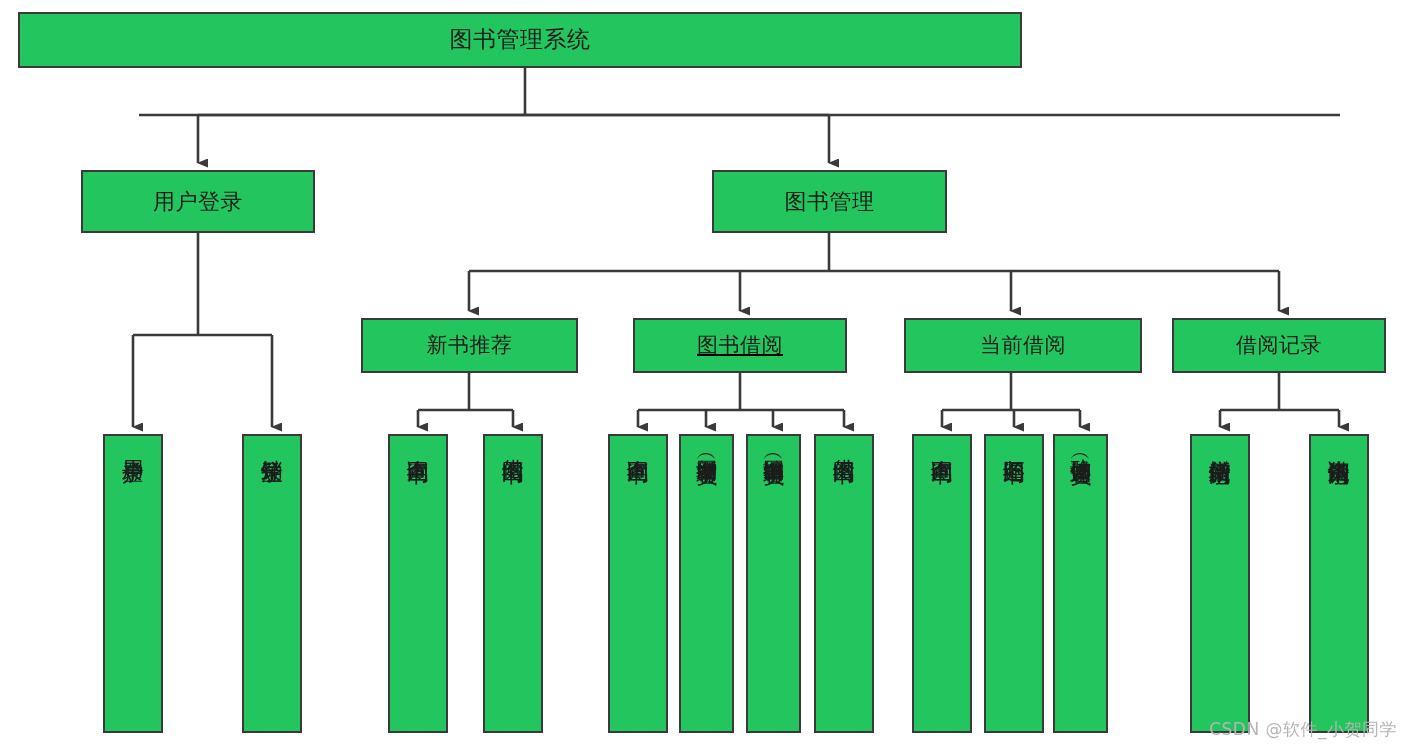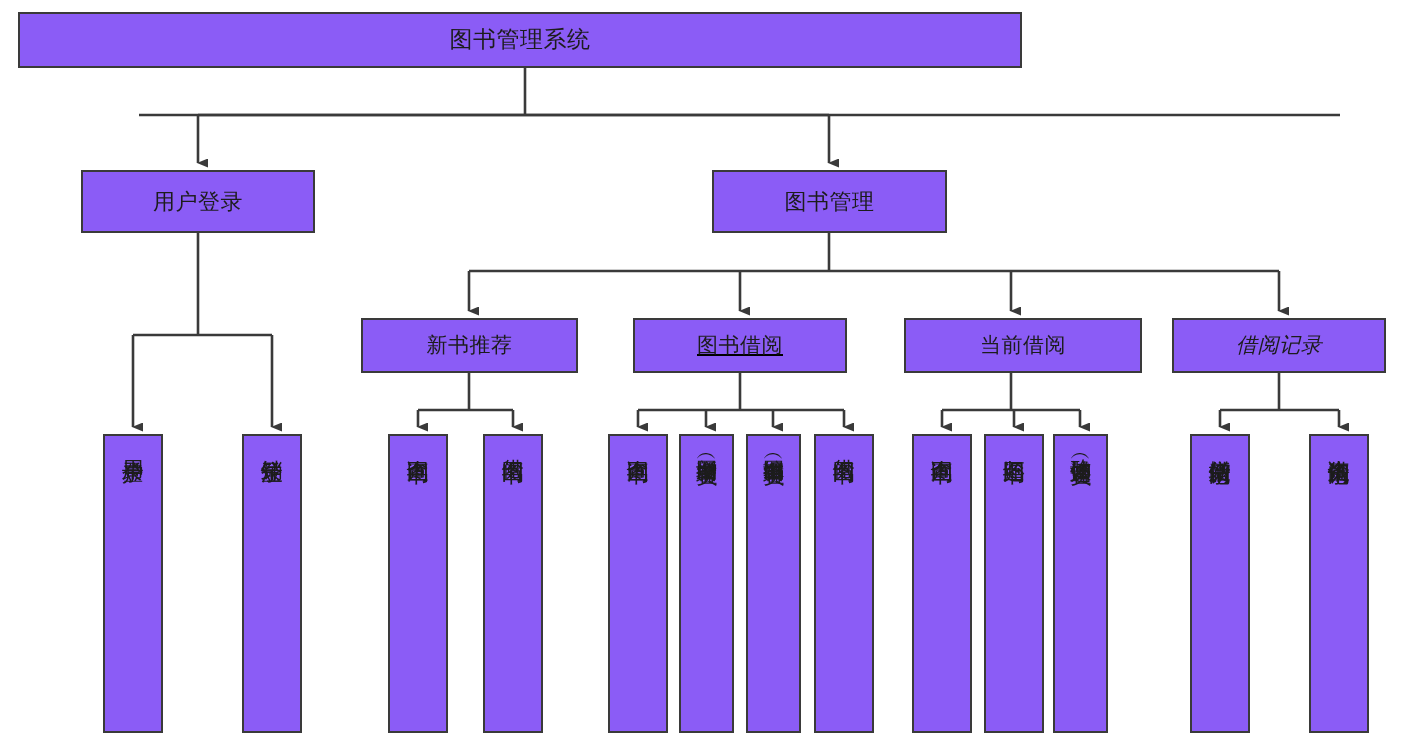--- a/index.html
+++ b/index.html
@@ -21,21 +21,21 @@
     position: absolute;
     left: 0;
     top: 0;
     width: 1405px;
     height: 747px;
     pointer-events: none;
   }
   .node {
     position: absolute;
     box-sizing: border-box;
-    background: #8b5cf6;
+    background: #22c55e;
     border: 2.5px solid #3a3a3a;
     display: flex;
     align-items: center;
     justify-content: center;
     z-index: 2;
   }
   .node .label {
     color: #1c1c1c;
     text-align: center;
     line-height: 1.18;
@@ -142,21 +142,21 @@
 
   <div class="node lvl1" style="left:712px; top:170px; width:235px; height:63px;">
     <span class="label">图书管理</span>
   </div>
   <div class="node lvl2" style="left:633px; top:318px; width:214px; height:55px;text-decoration:underline;">
     <span class="label">图书借阅</span>
   </div>
   <div class="node lvl2" style="left:904px; top:318px; width:238px; height:55px;">
     <span class="label">当前借阅</span>
   </div>
-  <div class="node lvl2" style="left:1172px; top:318px; width:214px; height:55px;font-style:italic;">
+  <div class="node lvl2" style="left:1172px; top:318px; width:214px; height:55px;">
     <span class="label">借阅记录</span>
   </div>
 
   <div class="node leaf" style="left:103px; top:434px; width:60px; height:299px;">
     <span class="label">用户登录</span>
   </div>
   <div class="node leaf" style="left:242px; top:434px; width:60px; height:299px;">
     <span class="label">注销登录</span>
   </div>
   <div class="node leaf" style="left:388px; top:434px; width:60px; height:299px;">
@@ -186,13 +186,14 @@
   <div class="node leaf tall" style="left:1053px; top:434px; width:55px; height:299px;">
     <span class="label">确认归还（管理员）</span>
   </div>
   <div class="node leaf" style="left:1190px; top:434px; width:60px; height:299px;">
     <span class="label">新增借阅记录</span>
   </div>
   <div class="node leaf" style="left:1309px; top:434px; width:60px; height:299px;">
     <span class="label">查询借阅记录</span>
   </div>
 
+  <div id="watermark">CSDN @软件_小贺同学</div>
 </div>
 
 </body></html>

